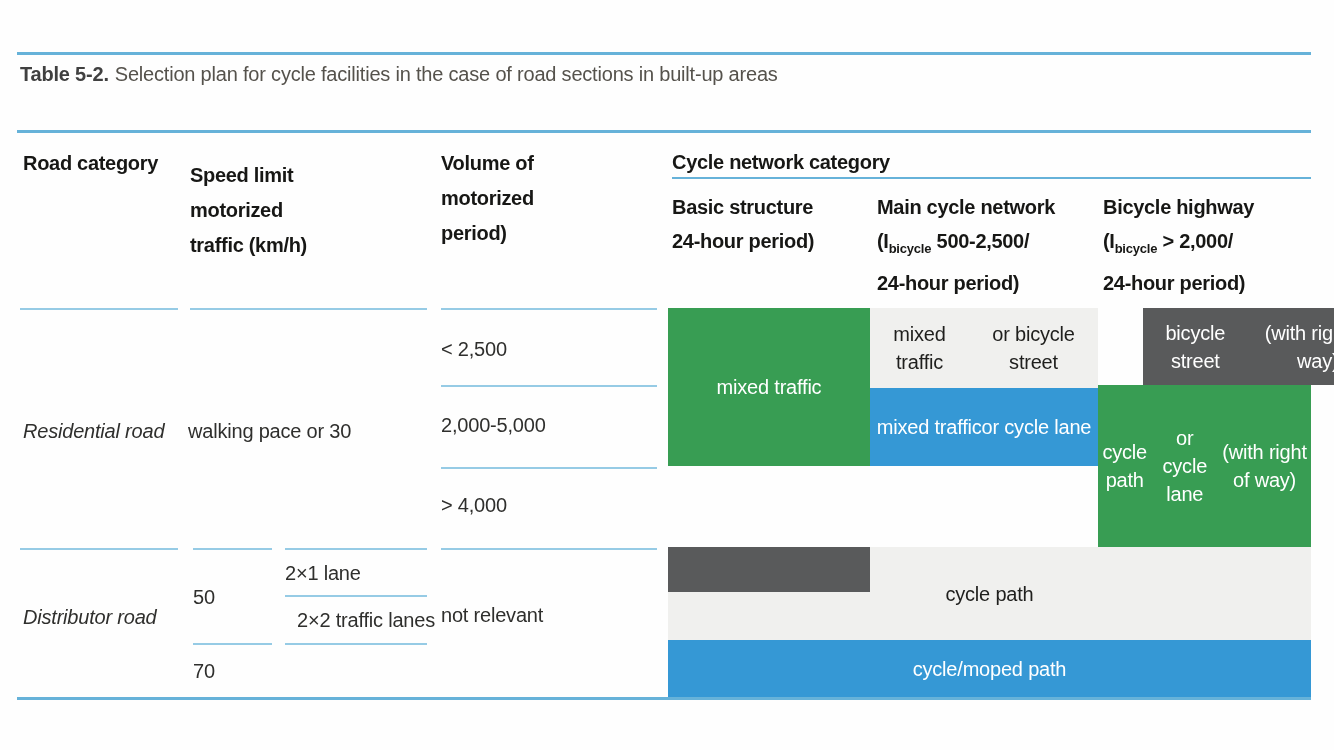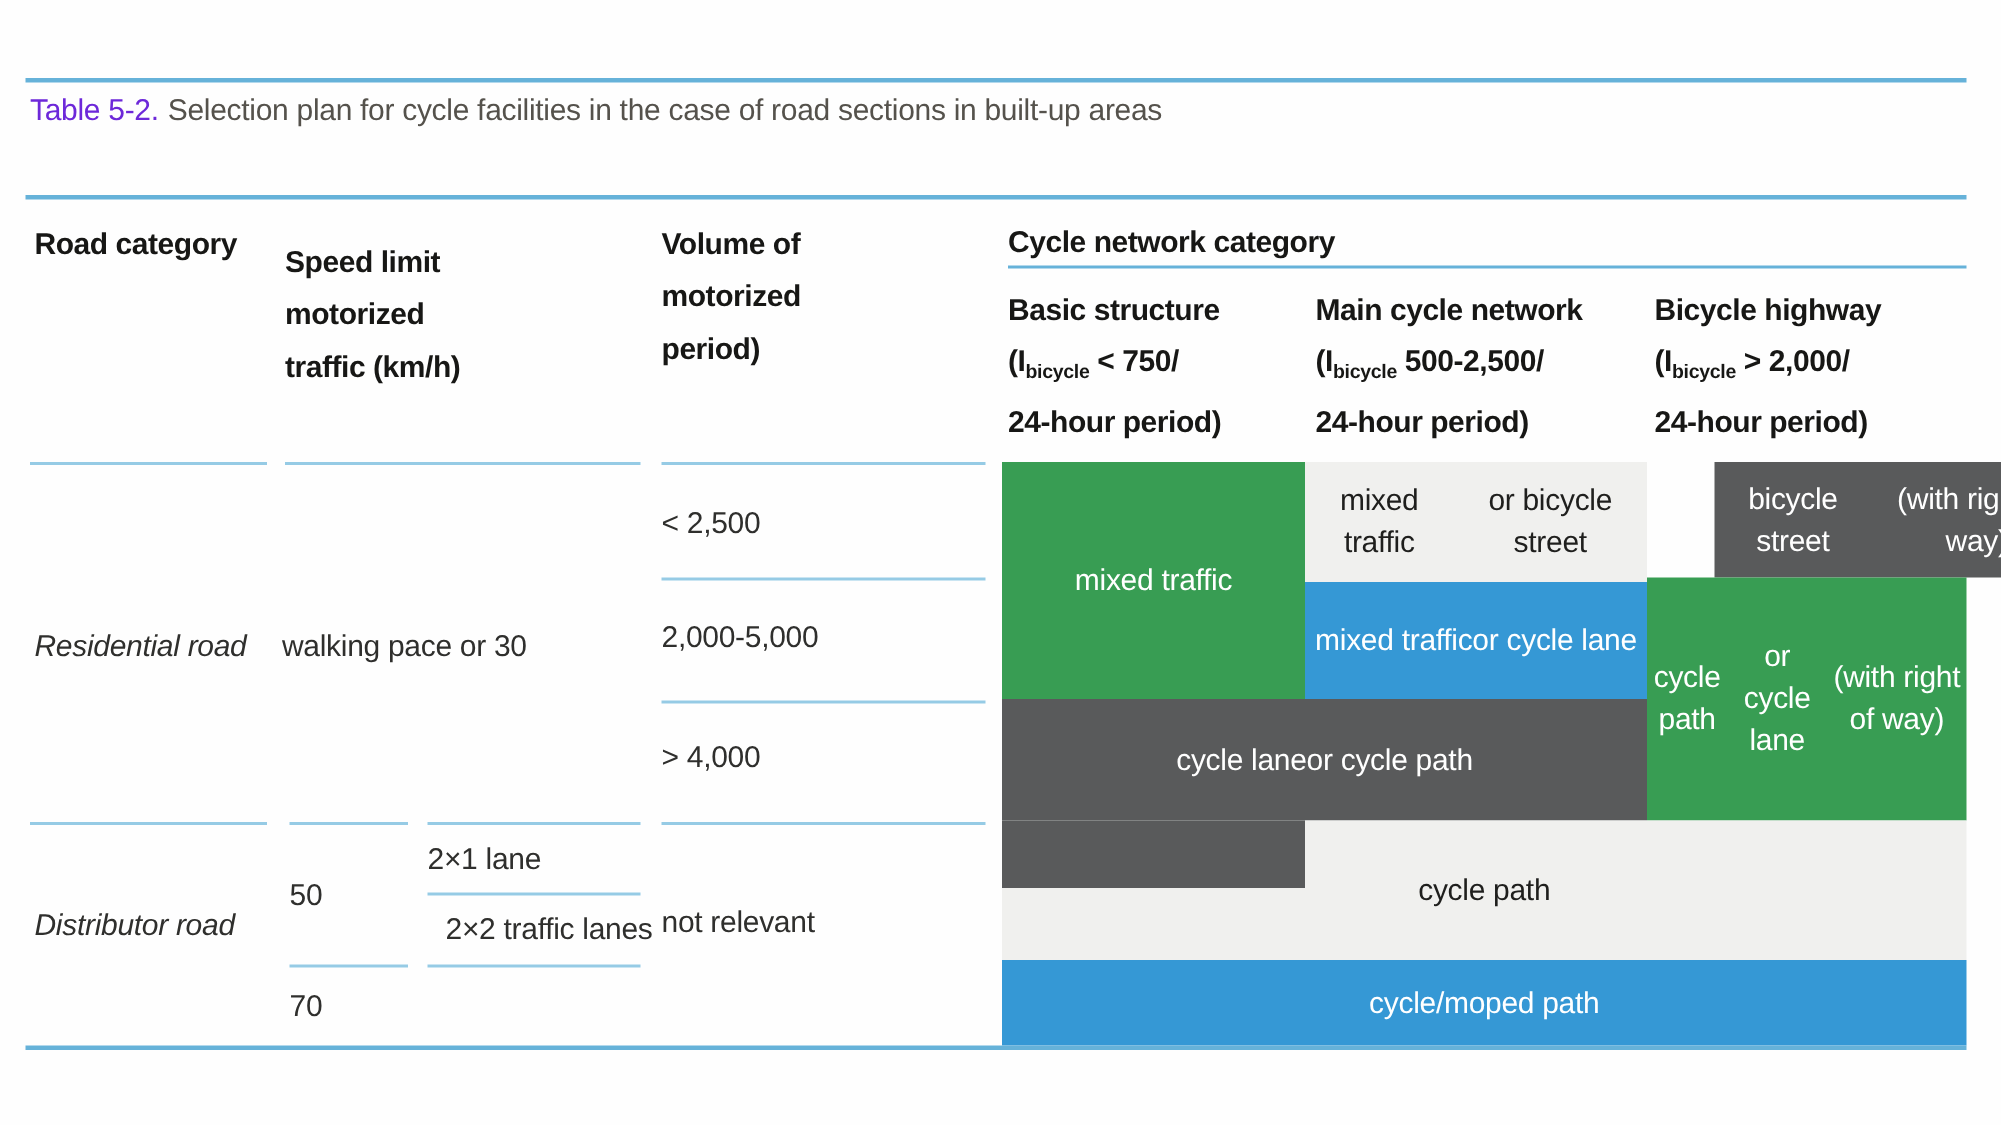--- a/index.html
+++ b/index.html
@@ -4,21 +4,21 @@
 <style>
   html,body{margin:0;padding:0;background:#ffffff;}
   .page{
     position:relative;width:1334px;height:750px;background:#fefefe;
     font-family:"Liberation Sans",sans-serif;color:#2a2a28;overflow:hidden;
   }
   .abs{position:absolute;}
   .rule{position:absolute;height:3px;}
   .hline{position:absolute;height:2px;}
   .caption{position:absolute;left:20px;top:63px;font-size:20px;letter-spacing:-0.2px;color:#55524c;white-space:nowrap;}
-  .caption .cap-label{font-weight:normal;color:#6d28d9;margin-right:6px;}
+  .caption .cap-label{font-weight:bold;color:#404040;margin-right:6px;}
   .hdr{position:absolute;font-weight:bold;font-size:20px;line-height:35px;color:#171715;letter-spacing:-0.3px;white-space:nowrap;}
   .subhdr{position:absolute;font-weight:bold;font-size:20px;line-height:34px;color:#171715;letter-spacing:-0.3px;white-space:nowrap;}
   .subsc{font-size:13px;vertical-align:-5px;letter-spacing:-0.2px;}
   .cell-text{position:absolute;font-size:20px;letter-spacing:-0.2px;color:#2f2f2d;white-space:nowrap;}
   .ital{font-style:italic;}
   .block{position:absolute;display:flex;flex-direction:row;align-items:center;justify-content:center;
          font-size:20px;line-height:28px;letter-spacing:-0.2px;text-align:center;}
   .wtxt{color:#ffffff;}
   .dtxt{color:#1f1f1d;}
 </style>
@@ -46,21 +46,20 @@
     <div>Volume of</div>
     <div>motorized</div>
     <div>period)</div>
   </div>
 
   <div class="hdr" style="left:672px;top:145px;">Cycle network category</div>
   <div class="hline" style="left: 672px; top: 177px; width: 639px; background: rgb(102, 178, 217);"></div>
 
   <div class="subhdr" style="left:672px;top:190px;">
     <div>Basic structure</div>
-    <div><span>(I</span><span class="subsc">bicycle</span><span> &lt; 750/</span></div>
     <div>24-hour period)</div>
   </div>
 
   <div class="subhdr" style="left:877px;top:190px;">
     <div>Main cycle network</div>
     <div><span>(I</span><span class="subsc">bicycle</span><span> 500-2,500/</span></div>
     <div>24-hour period)</div>
   </div>
 
   <div class="subhdr" style="left:1103px;top:190px;">
@@ -116,24 +115,20 @@
     <div>mixed traffic</div>
     <div>or cycle lane</div>
   </div>
 
   <div class="block wtxt" style="left: 1098px; top: 385px; width: 213px; height: 162px; background: rgb(56, 157, 83);">
     <div>cycle path</div>
     <div>or cycle lane</div>
     <div>(with right of way)</div>
   </div>
 
-  <div class="block wtxt" style="left: 668px; top: 466px; width: 430px; height: 81px; background: rgb(89, 90, 91);">
-    <div>cycle lane</div>
-    <div>or cycle path</div>
-  </div>
   <div class="abs" style="left: 668px; top: 547px; width: 202px; height: 45px; background: rgb(89, 90, 91);"></div>
 
   <div class="abs" style="left: 870px; top: 547px; width: 441px; height: 93px; background: rgb(240, 240, 238);"></div>
   <div class="abs" style="left: 668px; top: 592px; width: 202px; height: 48px; background: rgb(240, 240, 238);"></div>
   <div class="block dtxt" style="left:668px;top:547px;width:643px;height:93px;background:transparent;">
     <div>cycle path</div>
   </div>
 
   <div class="block wtxt" style="left: 668px; top: 640px; width: 643px; height: 57px; background: rgb(53, 152, 213);">
     <div>cycle/moped path</div>

